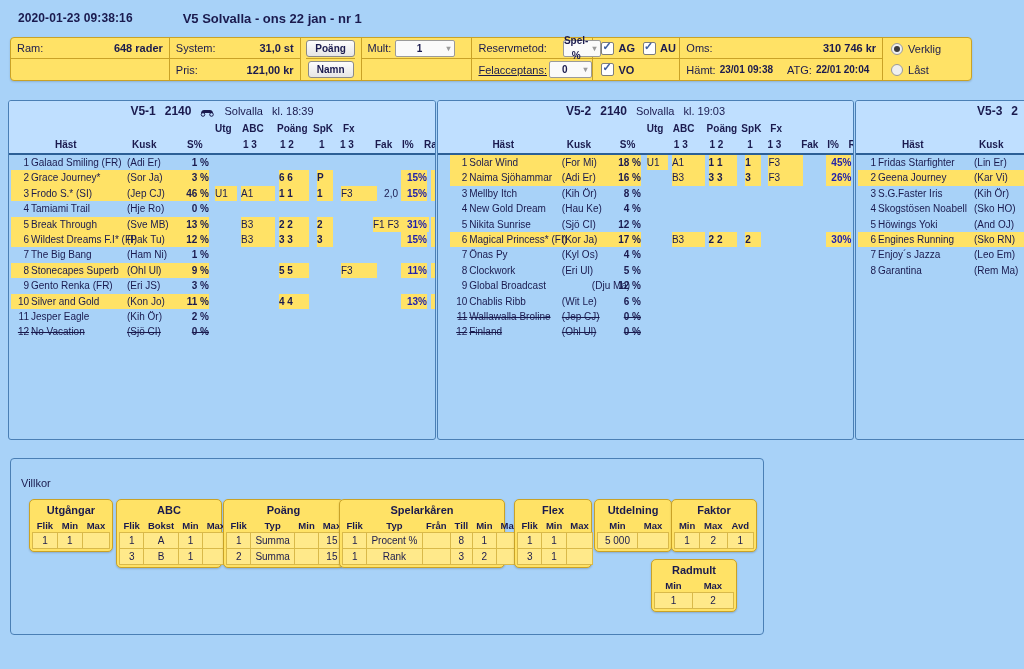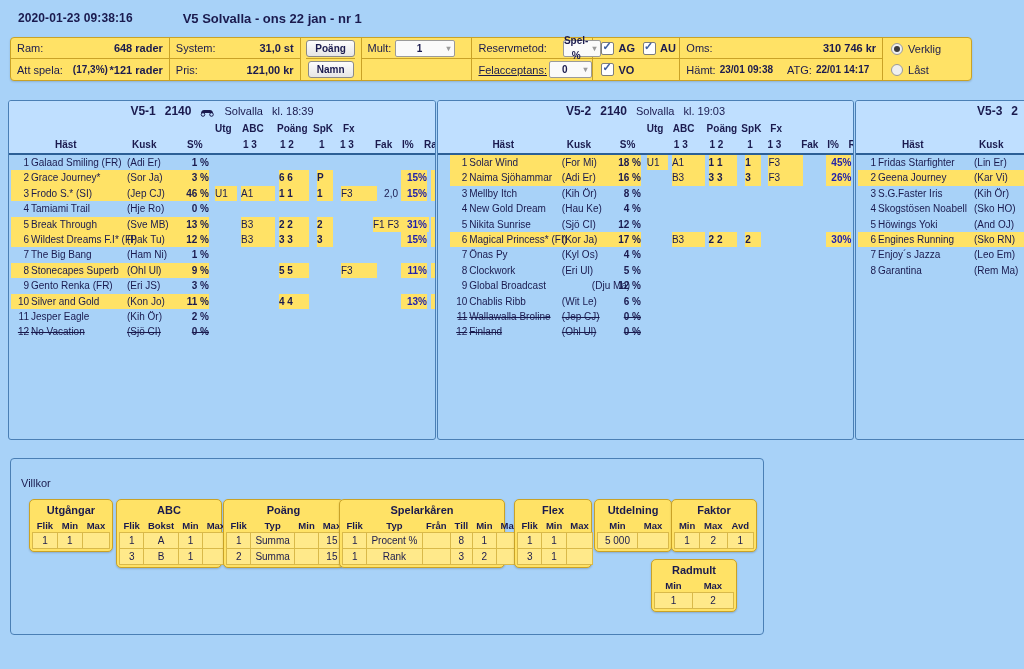--- a/index.html
+++ b/index.html
@@ -233,25 +233,20 @@
   <div class="title">V5 Solvalla - ons 22 jan - nr 1</div>
 </div>
 
 <div class="ctrlwrap">
 
   <div class="cgroup w-ram">
     <div class="crow divider">
       <span class="lbl">Ram:</span>
       <span class="val">648 rader</span>
     </div>
-    <div class="crow">
-      <span class="lbl">Att spela:</span>
-      <span class="sub">(17,3%)</span>
-      <span class="val">*121 rader</span>
-    </div>
   </div>
 
   <div class="cgroup w-sys">
     <div class="crow divider">
       <span class="lbl">System:</span>
       <span class="val">31,0 st</span>
     </div>
     <div class="crow">
       <span class="lbl">Pris:</span>
       <span class="val">121,00 kr</span>
@@ -316,21 +311,21 @@
 
   <div class="cgroup w-oms">
     <div class="crow divider">
       <span class="lbl">Oms:</span>
       <span class="val">310 746 kr</span>
     </div>
     <div class="crow">
       <span class="lbl">Hämt:</span>
       <span class="sub" style="padding-left:4px">23/01 09:38</span>
       <span class="lbl" style="padding-left:14px">ATG:</span>
-      <span class="sub" style="padding-left:4px;padding-right:6px">22/01 14:17</span>
+      <span class="sub" style="padding-left:4px;padding-right:6px">22/01 20:04</span>
     </div>
   </div>
 
   <div class="cgroup w-rad">
     <div class="crow">
       <label class="radio">
         <span class="rdot on"></span>
         <span>Verklig</span>
       </label>
     </div>

